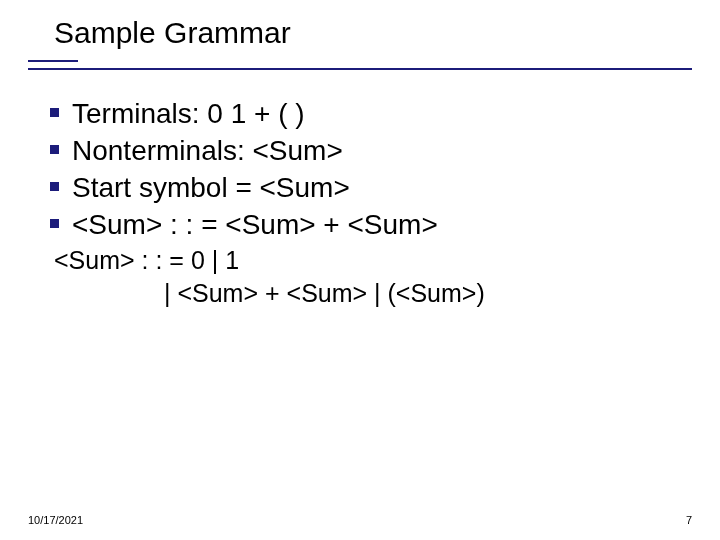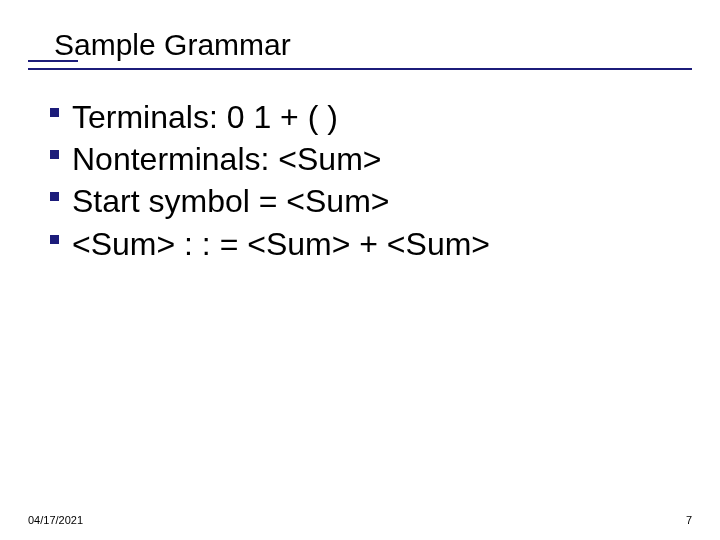--- a/index.html
+++ b/index.html
@@ -13,21 +13,21 @@
     overflow: hidden;
   }
   .slide {
     position: relative;
     width: 720px;
     height: 540px;
     box-sizing: border-box;
   }
   .title-band {
     position: absolute;
-    top: 28px;
+    top: 16px;
     left: 0;
     width: 576px;
     padding: 0 0 8px 54px;
     box-sizing: border-box;
   }
   .title-band h1 {
     margin: 0;
     font-size: 30px;
     font-weight: 400;
     color: #000;
@@ -55,21 +55,21 @@
     width: 660px;
   }
   ul.bullets {
     list-style: none;
     margin: 0;
     padding: 0;
   }
   ul.bullets li {
     position: relative;
     padding-left: 36px;
-    font-size: 32px;
+    font-size: 28px;
     line-height: 1.32;
     color: #000;
   }
   ul.bullets li::before {
     content: "";
     position: absolute;
     left: 14px;
     top: 12px;
     width: 9px;
     height: 9px;
@@ -118,19 +118,23 @@
 
     <ul class="bullets">
       <li>Terminals: 0 1 + ( )</li>
       <li>Nonterminals: &lt;Sum&gt;</li>
       <li>Start symbol = &lt;Sum&gt;</li>
     </ul>
 
     <ul class="bullets block2">
       <li>&lt;Sum&gt; : : = &lt;Sum&gt; + &lt;Sum&gt;</li>
     </ul>
+    <div class="noblt">
+      <div>&lt;Sum&gt; : : = 0 | 1</div>
+      <div class="line2">| &lt;Sum&gt; + &lt;Sum&gt; | (&lt;Sum&gt;)</div>
+    </div>
 
   </div>
 
-  <div class="footer-date">04/17/2021</div>
+  <div class="footer-date">10/17/2021</div>
   <div class="footer-page">7</div>
 
 </div>
 
 </body></html>

